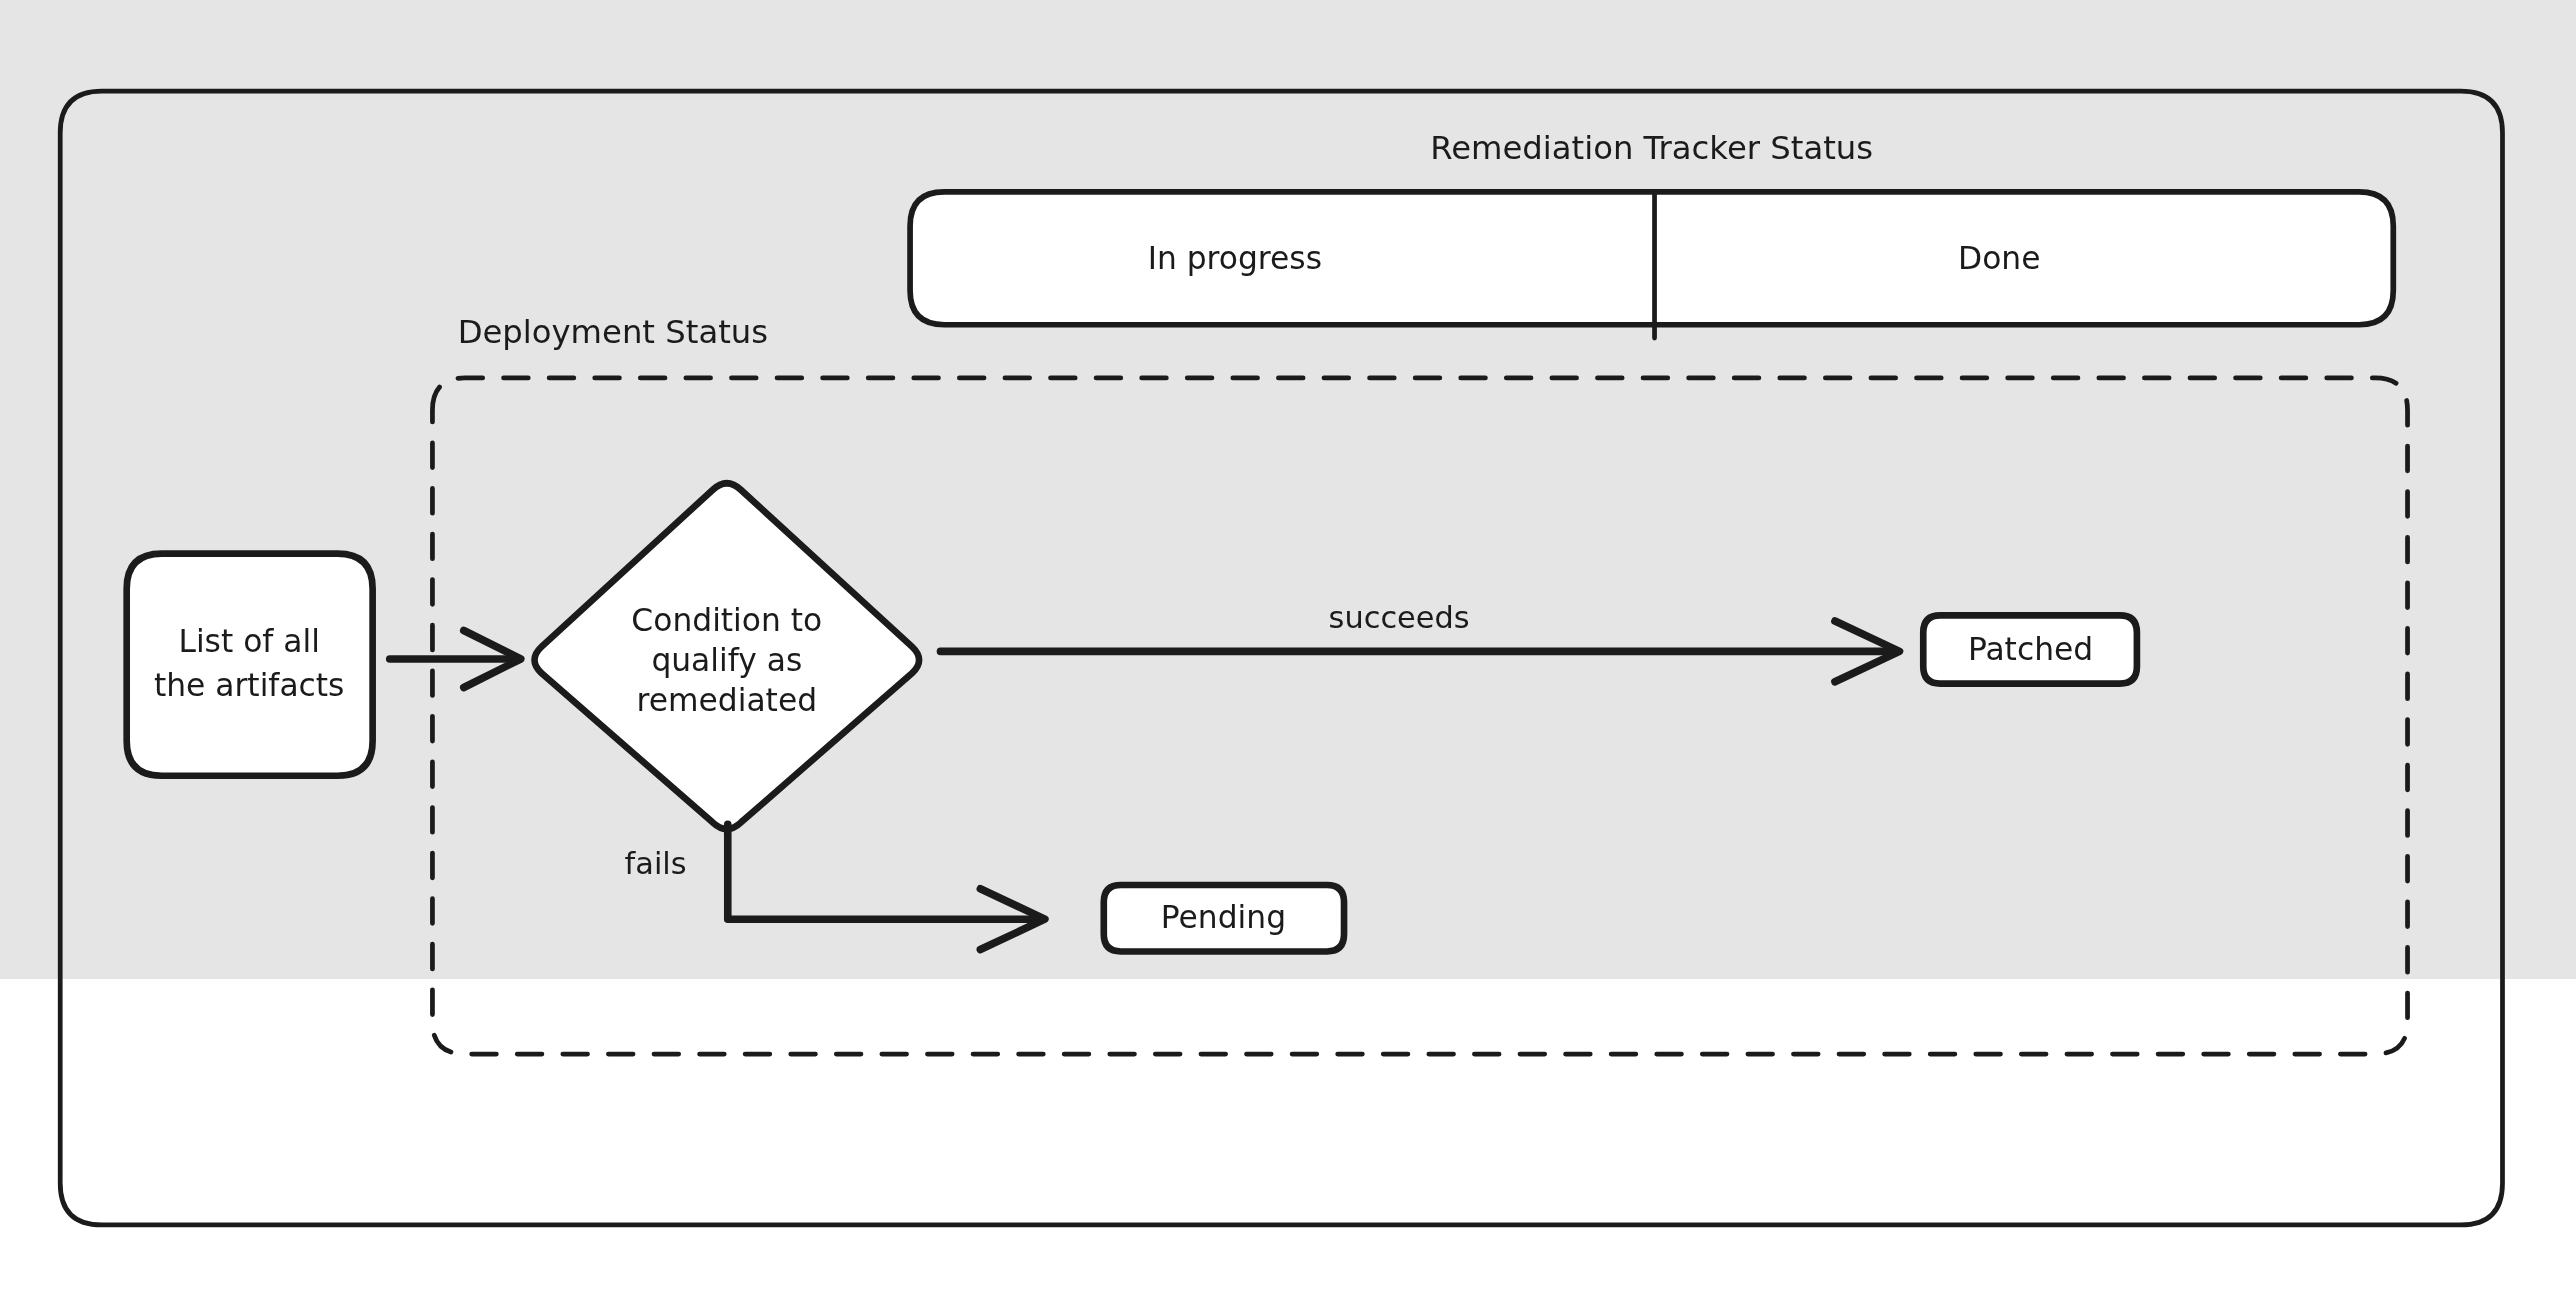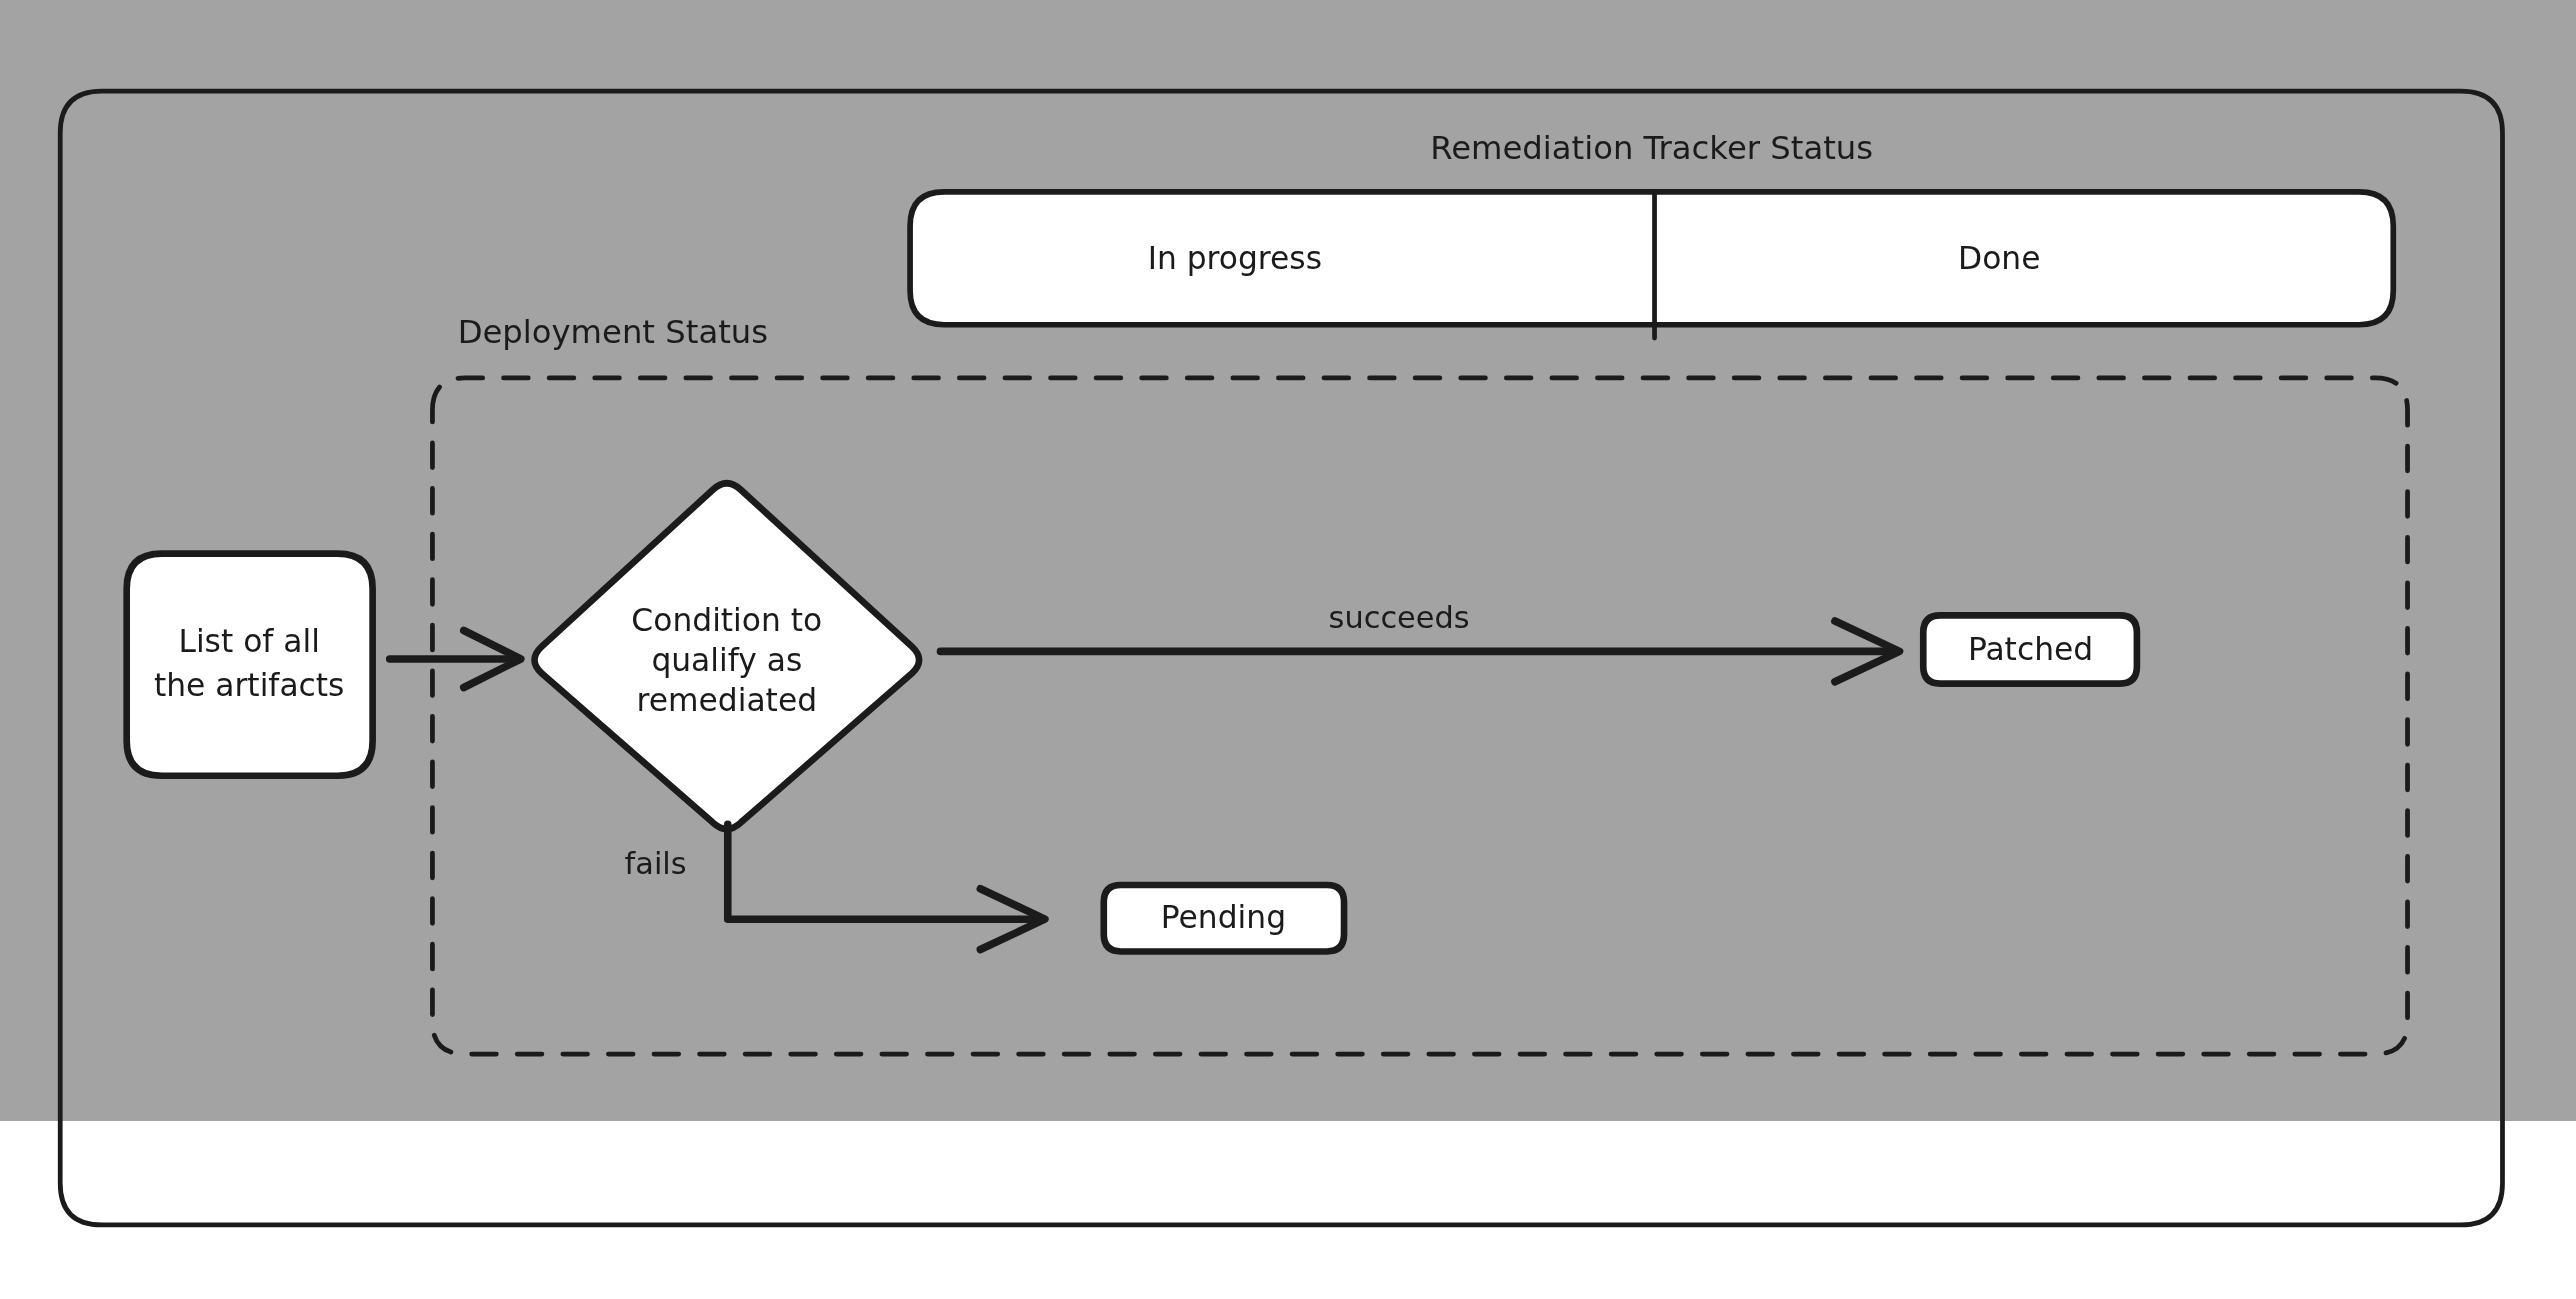--- a/index.html
+++ b/index.html
@@ -10,22 +10,22 @@
   }
   body {
     width: 2576px;
     height: 1299px;
     overflow: hidden;
     font-family: "DejaVu Sans", sans-serif;
   }
   #canvas {
     position: relative;
     width: 2576px;
-    height: 1121px;
-    background: #a3a3a3;
+    height: 979px;
+    background: #e5e5e5;
   }
   #diagram-svg {
     position: absolute;
     top: 0;
     left: 0;
     width: 2576px;
     height: 1299px;
   }
   .dgm-text {
     font-family: "DejaVu Sans", sans-serif;

